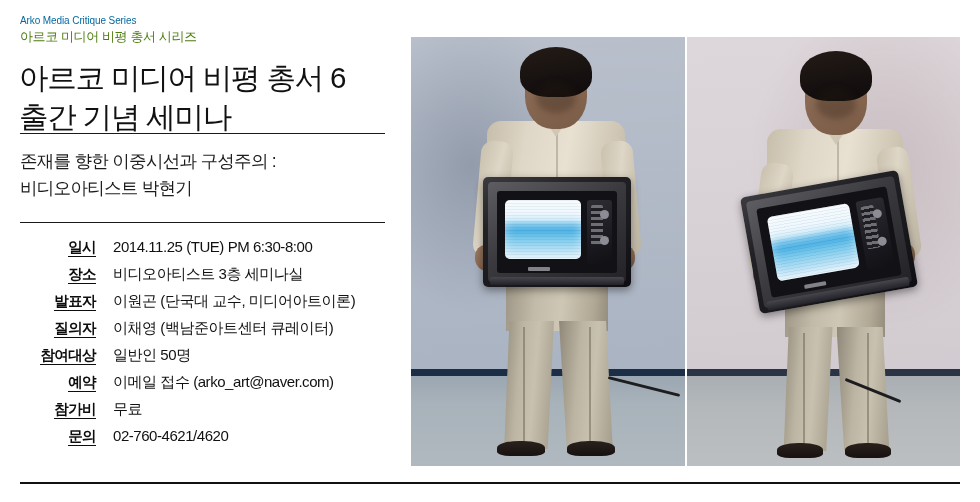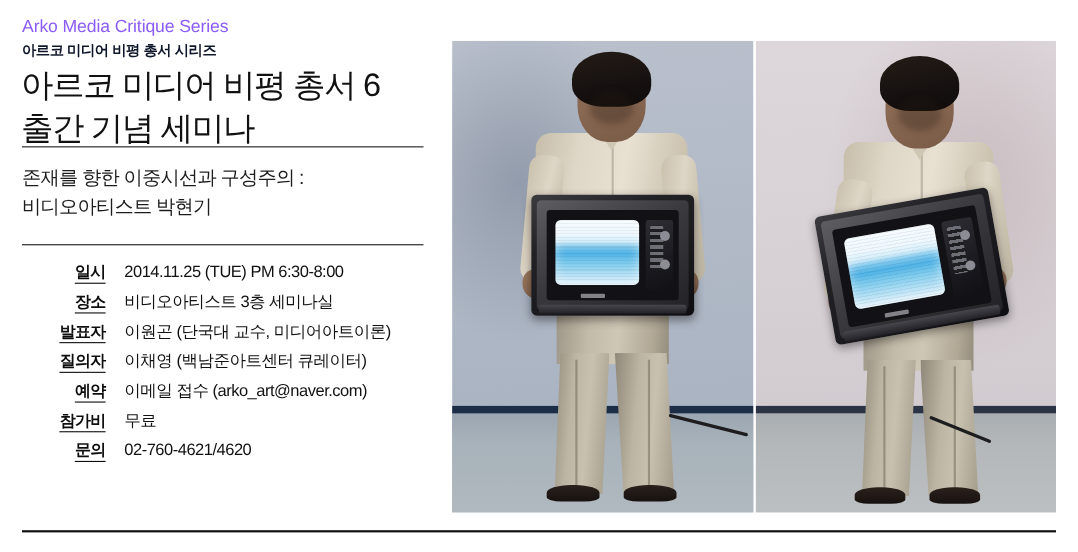--- a/index.html
+++ b/index.html
@@ -30,32 +30,30 @@
     height: 502px;
   }
 
   .series-block {
     position: absolute;
     left: 20px;
     top: 14px;
     line-height: 1.42;
   }
   .series-en {
-    font-size: 16px;
-    color: #8b5cf6;
+    font-size: 10px;
+    color: #0369a1;
     letter-spacing: -0.1px;
     white-space: nowrap;
-    text-align: right;
   }
   .series-ko {
     font-size: 13px;
-    color: #0f172a;
+    color: #4d7c0f;
     letter-spacing: -0.4px;
     white-space: nowrap;
-    font-weight: bold;
   }
 
   .main-title {
     position: absolute;
     left: 19px;
     top: 38px;
     width: 380px;
     font-size: 29.5px;
     line-height: 1.33;
     color: #111111;
@@ -387,20 +385,24 @@
           </tr>
           <tr>
             <td class="d-label"><span>발표자</span></td>
             <td class="d-value">이원곤 (단국대 교수, 미디어아트이론)</td>
           </tr>
           <tr>
             <td class="d-label"><span>질의자</span></td>
             <td class="d-value">이채영 (백남준아트센터 큐레이터)</td>
           </tr>
           <tr>
+            <td class="d-label"><span>참여대상</span></td>
+            <td class="d-value">일반인 50명</td>
+          </tr>
+          <tr>
             <td class="d-label"><span>예약</span></td>
             <td class="d-value">이메일 접수 (arko_art@naver.com)</td>
           </tr>
           <tr>
             <td class="d-label"><span>참가비</span></td>
             <td class="d-value">무료</td>
           </tr>
           <tr>
             <td class="d-label"><span>문의</span></td>
             <td class="d-value">02-760-4621/4620</td>

